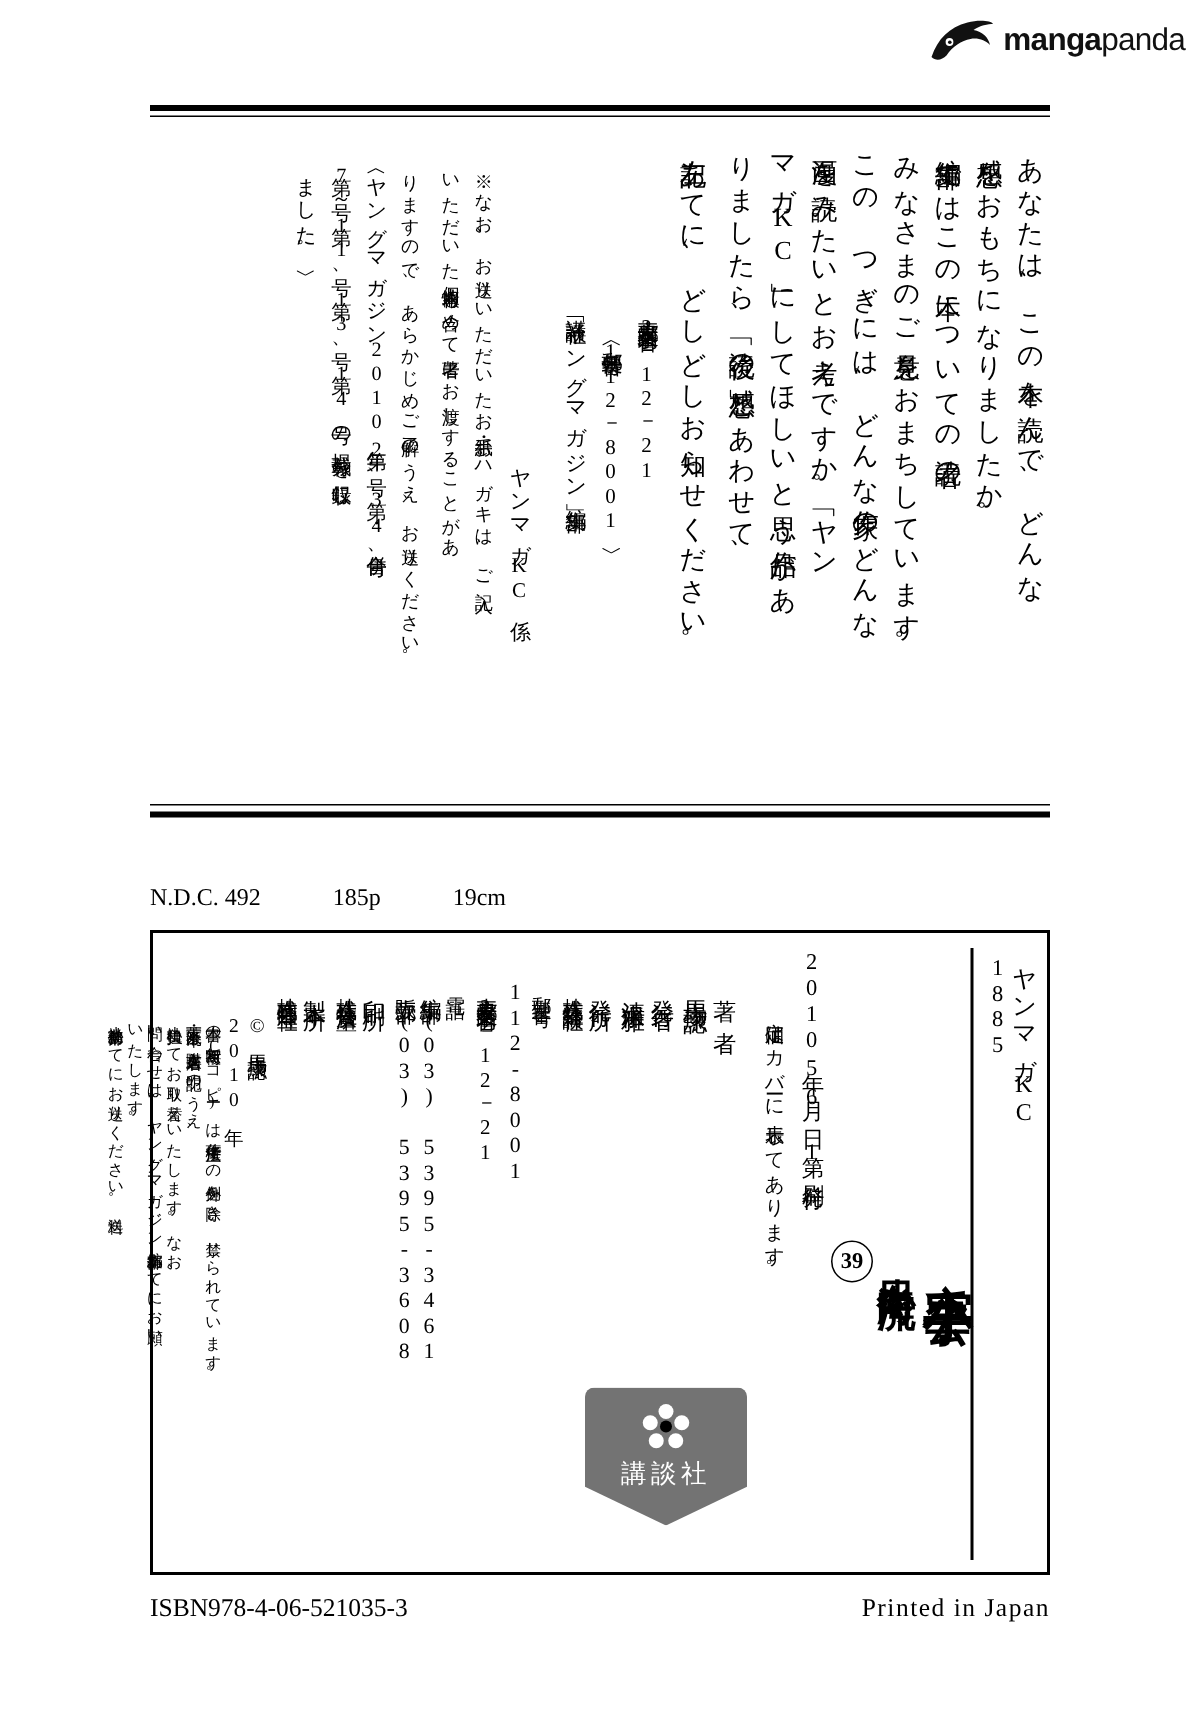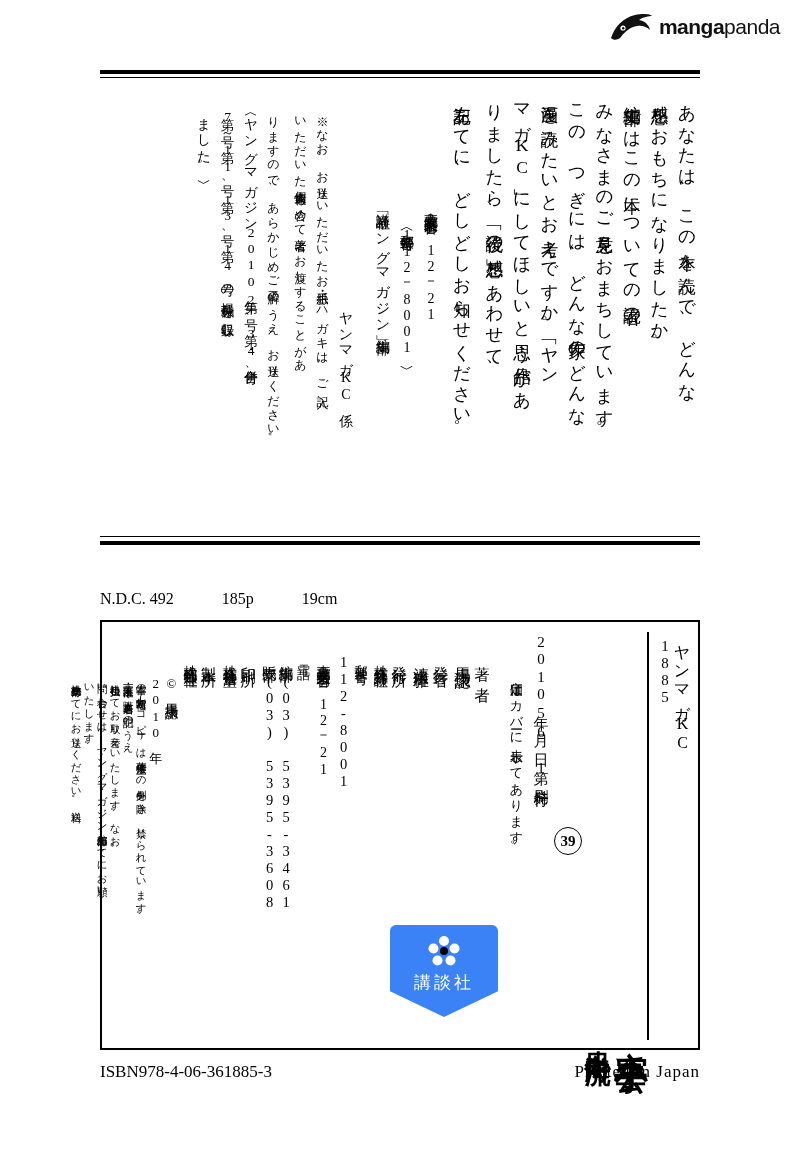--- a/index.html
+++ b/index.html
@@ -13,21 +13,21 @@
     position: relative;
     font-family: "Liberation Serif", serif;
     color: #000000;
     overflow: hidden;
   }
 
   
   .watermark {
     position: absolute;
     top: 10px;
-    right: 20px;
+    right: 10px;
     display: flex;
     align-items: center;
     gap: 6px;
     height: 34px;
   }
   .wm-panda {
     width: 44px;
     height: 30px;
     position: relative;
   }
@@ -212,21 +212,21 @@
   .pub-logo {
     position: absolute;
     left: 390px;
     top: 925px;
     width: 110px;
     text-align: center;
   }
   .pub-logo-shape {
     width: 108px;
     height: 92px;
-    background: #3b82f6;
+    background: #737373;
     border-radius: 6px 6px 0 0;
     position: relative;
     clip-path: polygon(0 0,100% 0,100% 72%,50% 100%,0 72%);
     display: flex;
     flex-direction: column;
     align-items: center;
   }
   .flower {
     margin-top: 10px;
     width: 34px; height: 34px;
@@ -306,21 +306,21 @@
   <span>19cm</span>
 </div>
 
 <div class="colophon">
 
   <div class="title-col">
     <div class="v brand-label">ヤンマガKC</div>
     <div class="v brand-num">1885</div>
   </div>
 
-  <div style="display:flex;flex-direction:row-reverse;align-items:flex-end;">
+  <div style="display:flex;flex-direction:row-reverse;align-items:center;">
     <div class="v big-title">空手小公子</div>
     <div class="v sub-title">小日向海流</div>
     <div class="vol-badge">39</div>
   </div>
 
   <div style="display:flex;flex-direction:row-reverse;align-items:flex-start;">
     <div class="v date-col">2010年5月6日　第1刷発行</div>
     <div class="v price-col">定価はカバーに表示してあります。</div>
   </div>
 
@@ -381,15 +381,15 @@
         <circle cx="10.5" cy="25.5" r="5" fill="#ffffff"></circle>
         <circle cx="23.5" cy="25.5" r="5" fill="#ffffff"></circle>
         <circle cx="17" cy="16" r="4" fill="#000000"></circle>
       </svg>
     </div>
     <div class="pub-name">講談社</div>
   </div>
 </div>
 
 <div class="bottom-row">
-  <span>ISBN978-4-06-361885-3</span>
+  <span>ISBN978-4-06-521035-3</span>
   <span class="pij">Printed in  Japan</span>
 </div>
 
 </body></html>

